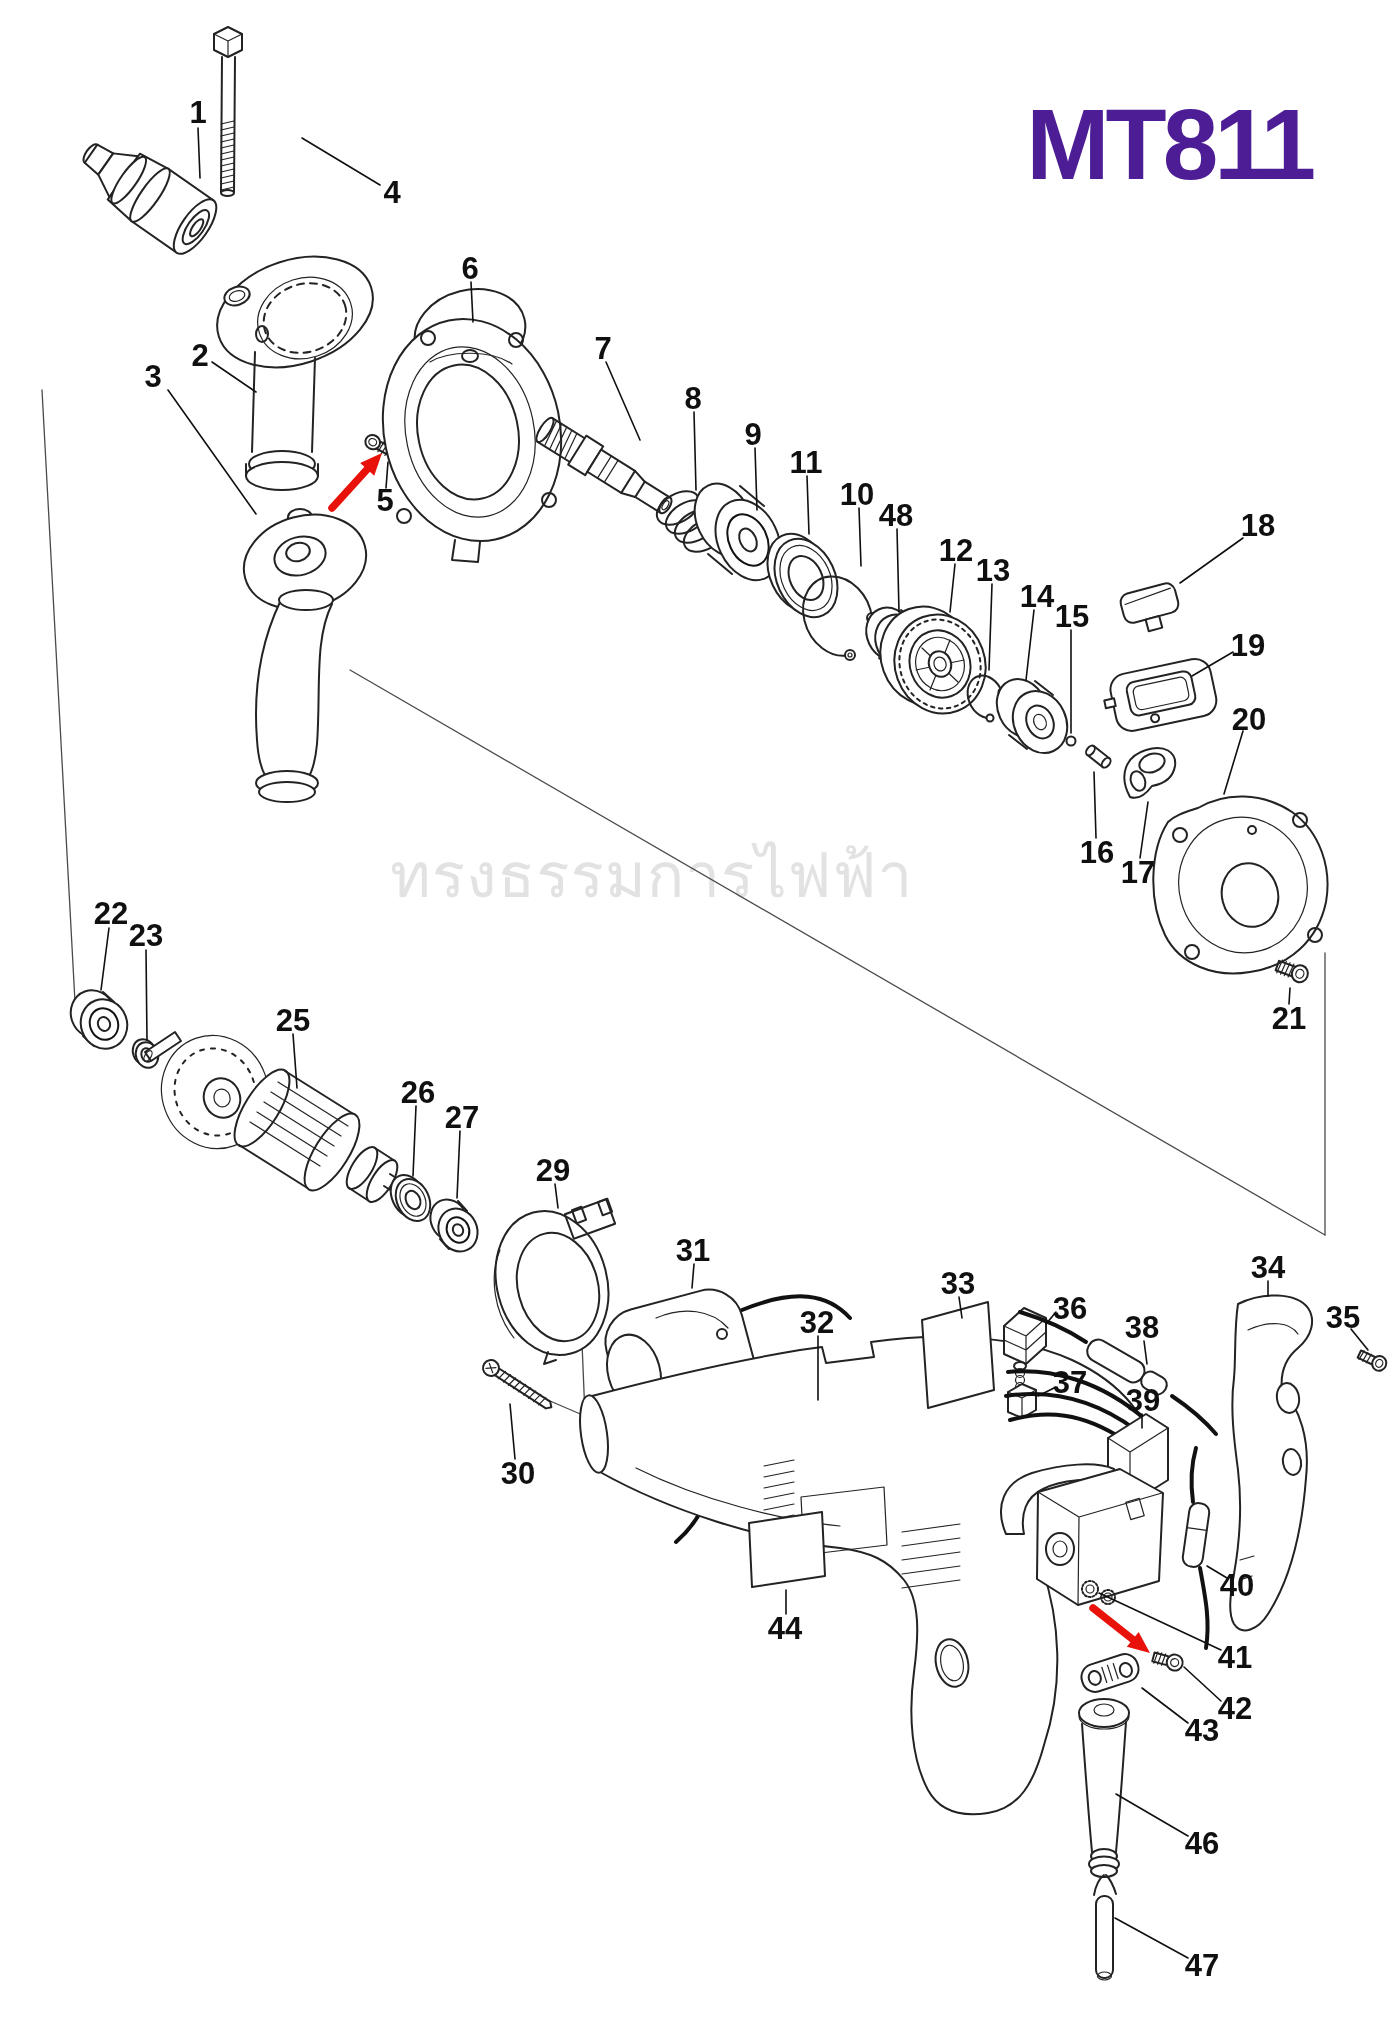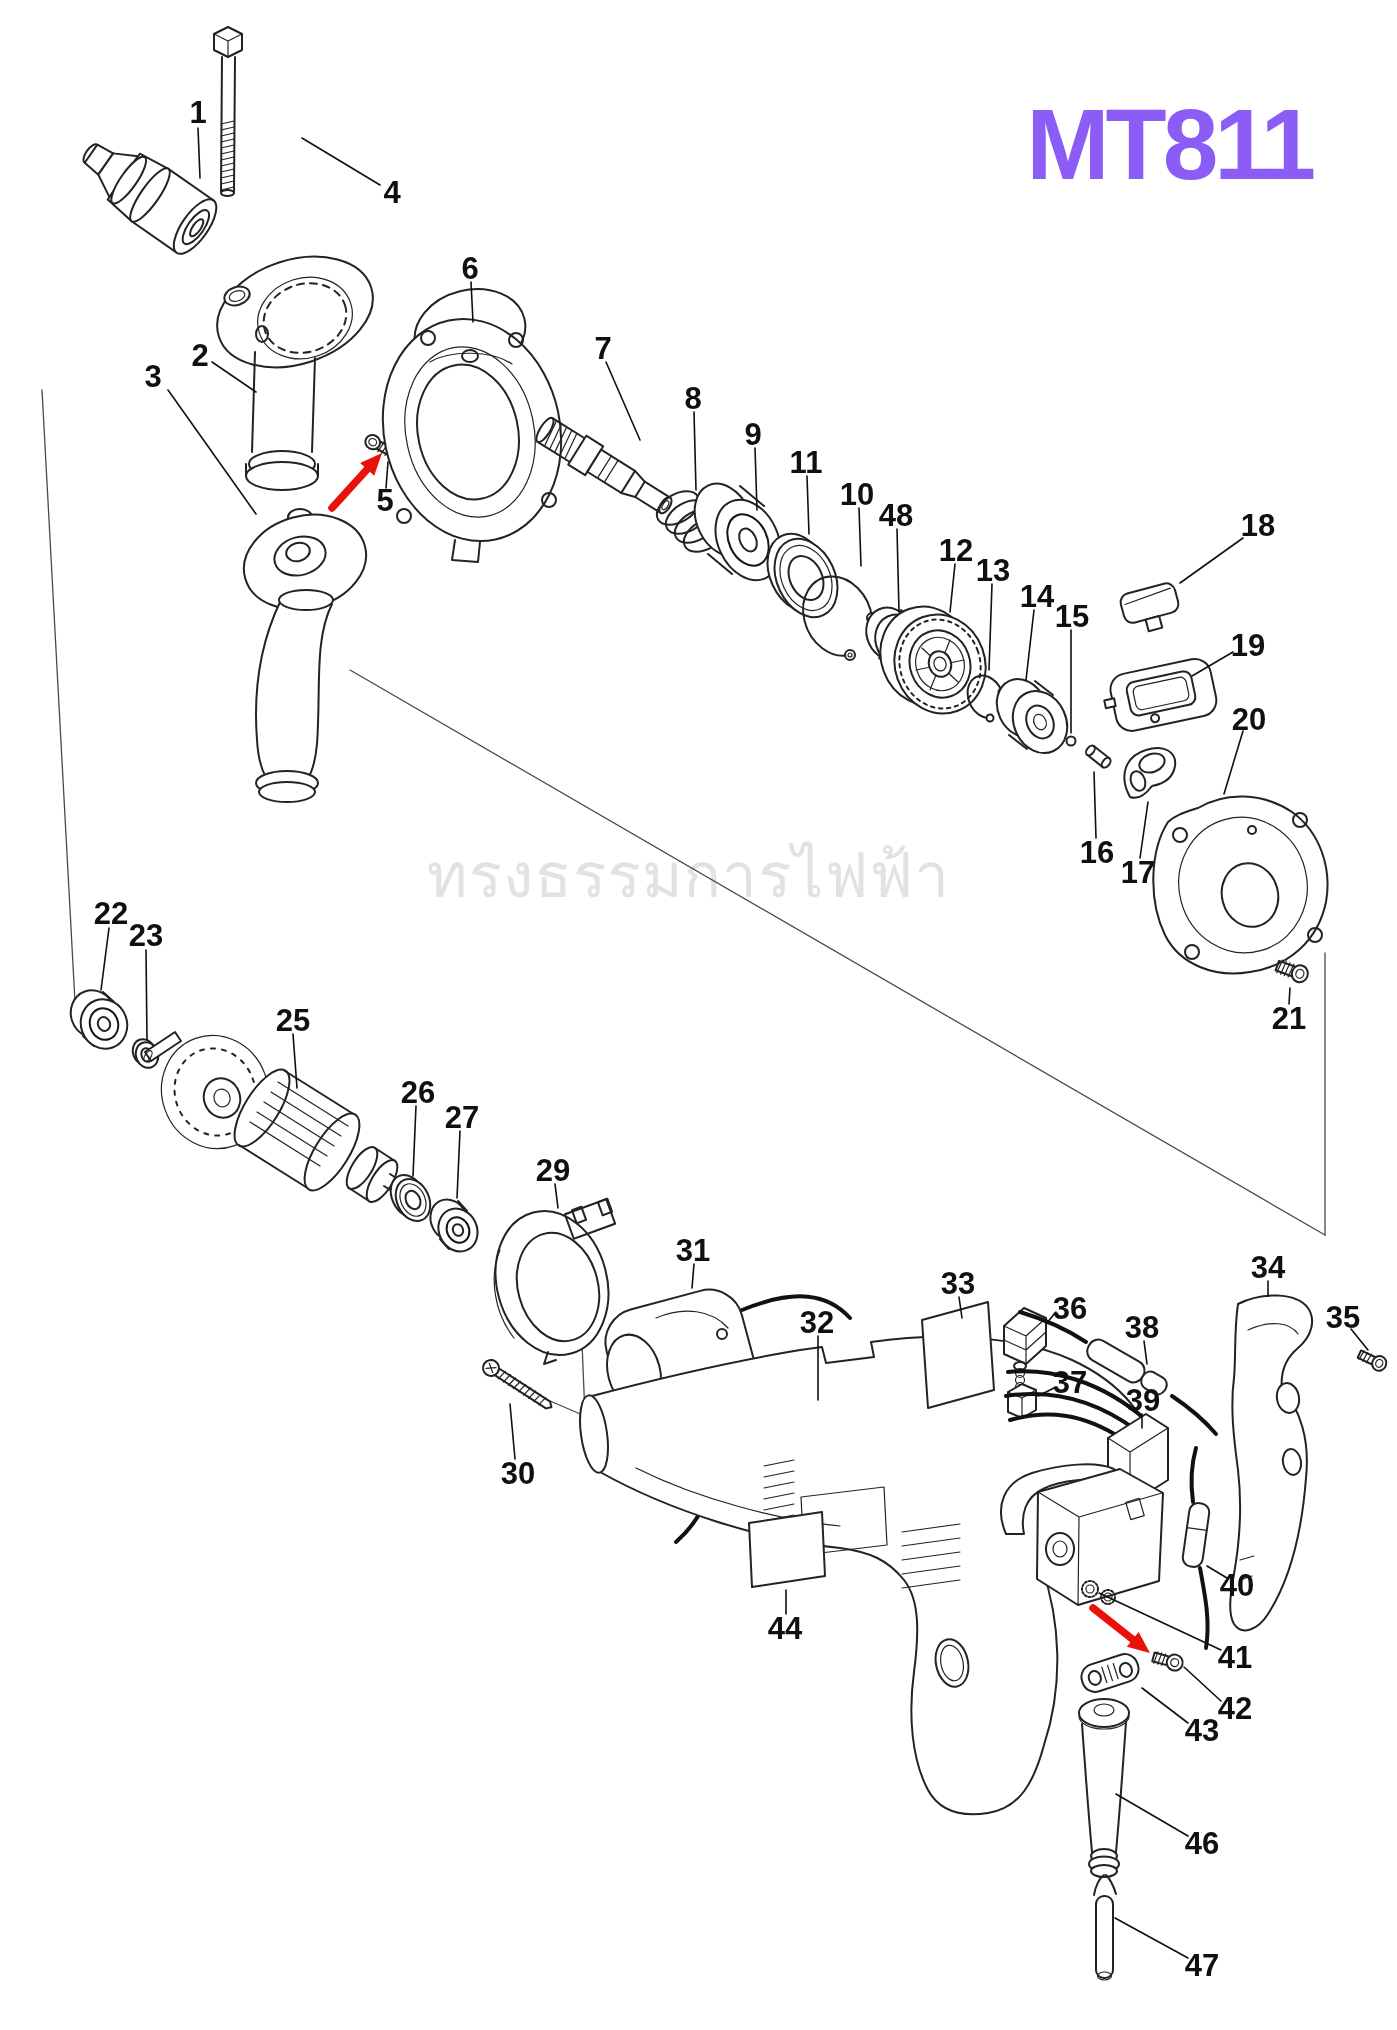--- a/index.html
+++ b/index.html
@@ -1,20 +1,20 @@
 <!DOCTYPE html>
 <html><head>
 <meta charset="utf-8">
 <style>
   html,body{margin:0;padding:0;background:#ffffff;}
   #page{position:relative;width:1397px;height:2030px;background:#ffffff;overflow:hidden;
         font-family:"Liberation Sans",sans-serif;}
   #title{position:absolute;right:85px;top:94px;font:700 100px "Liberation Sans",sans-serif;
-         letter-spacing:-4px;color:#8b5cf6;line-height:1;}
-  #watermark{position:absolute;left:390px;top:826px;width:560px;text-align:right;
+         letter-spacing:-4px;color:#4c1d95;line-height:1;}
+  #watermark{position:absolute;left:390px;top:826px;width:560px;text-align:left;
          font:400 62px "Liberation Sans",sans-serif;color:#e2e2e2;letter-spacing:1px;}
   #art{position:absolute;left:0;top:0;}
   #art *{stroke:#232323;stroke-width:2;fill:none;stroke-linecap:round;stroke-linejoin:round;}
   #art .f{fill:#ffffff;}
   #art .thin{stroke-width:1.2;}
   #art .cl{stroke:#4a4a4a;stroke-width:1.3;}
   #art .wire{stroke:#111111;stroke-width:4;}
   #art .blkring{stroke:#141414;}
   #art text.plabel{font:600 31px "Liberation Sans",sans-serif;fill:#101010;stroke:none;text-anchor:middle;}
   #art line.leader{stroke:#101010;stroke-width:1.6;}

